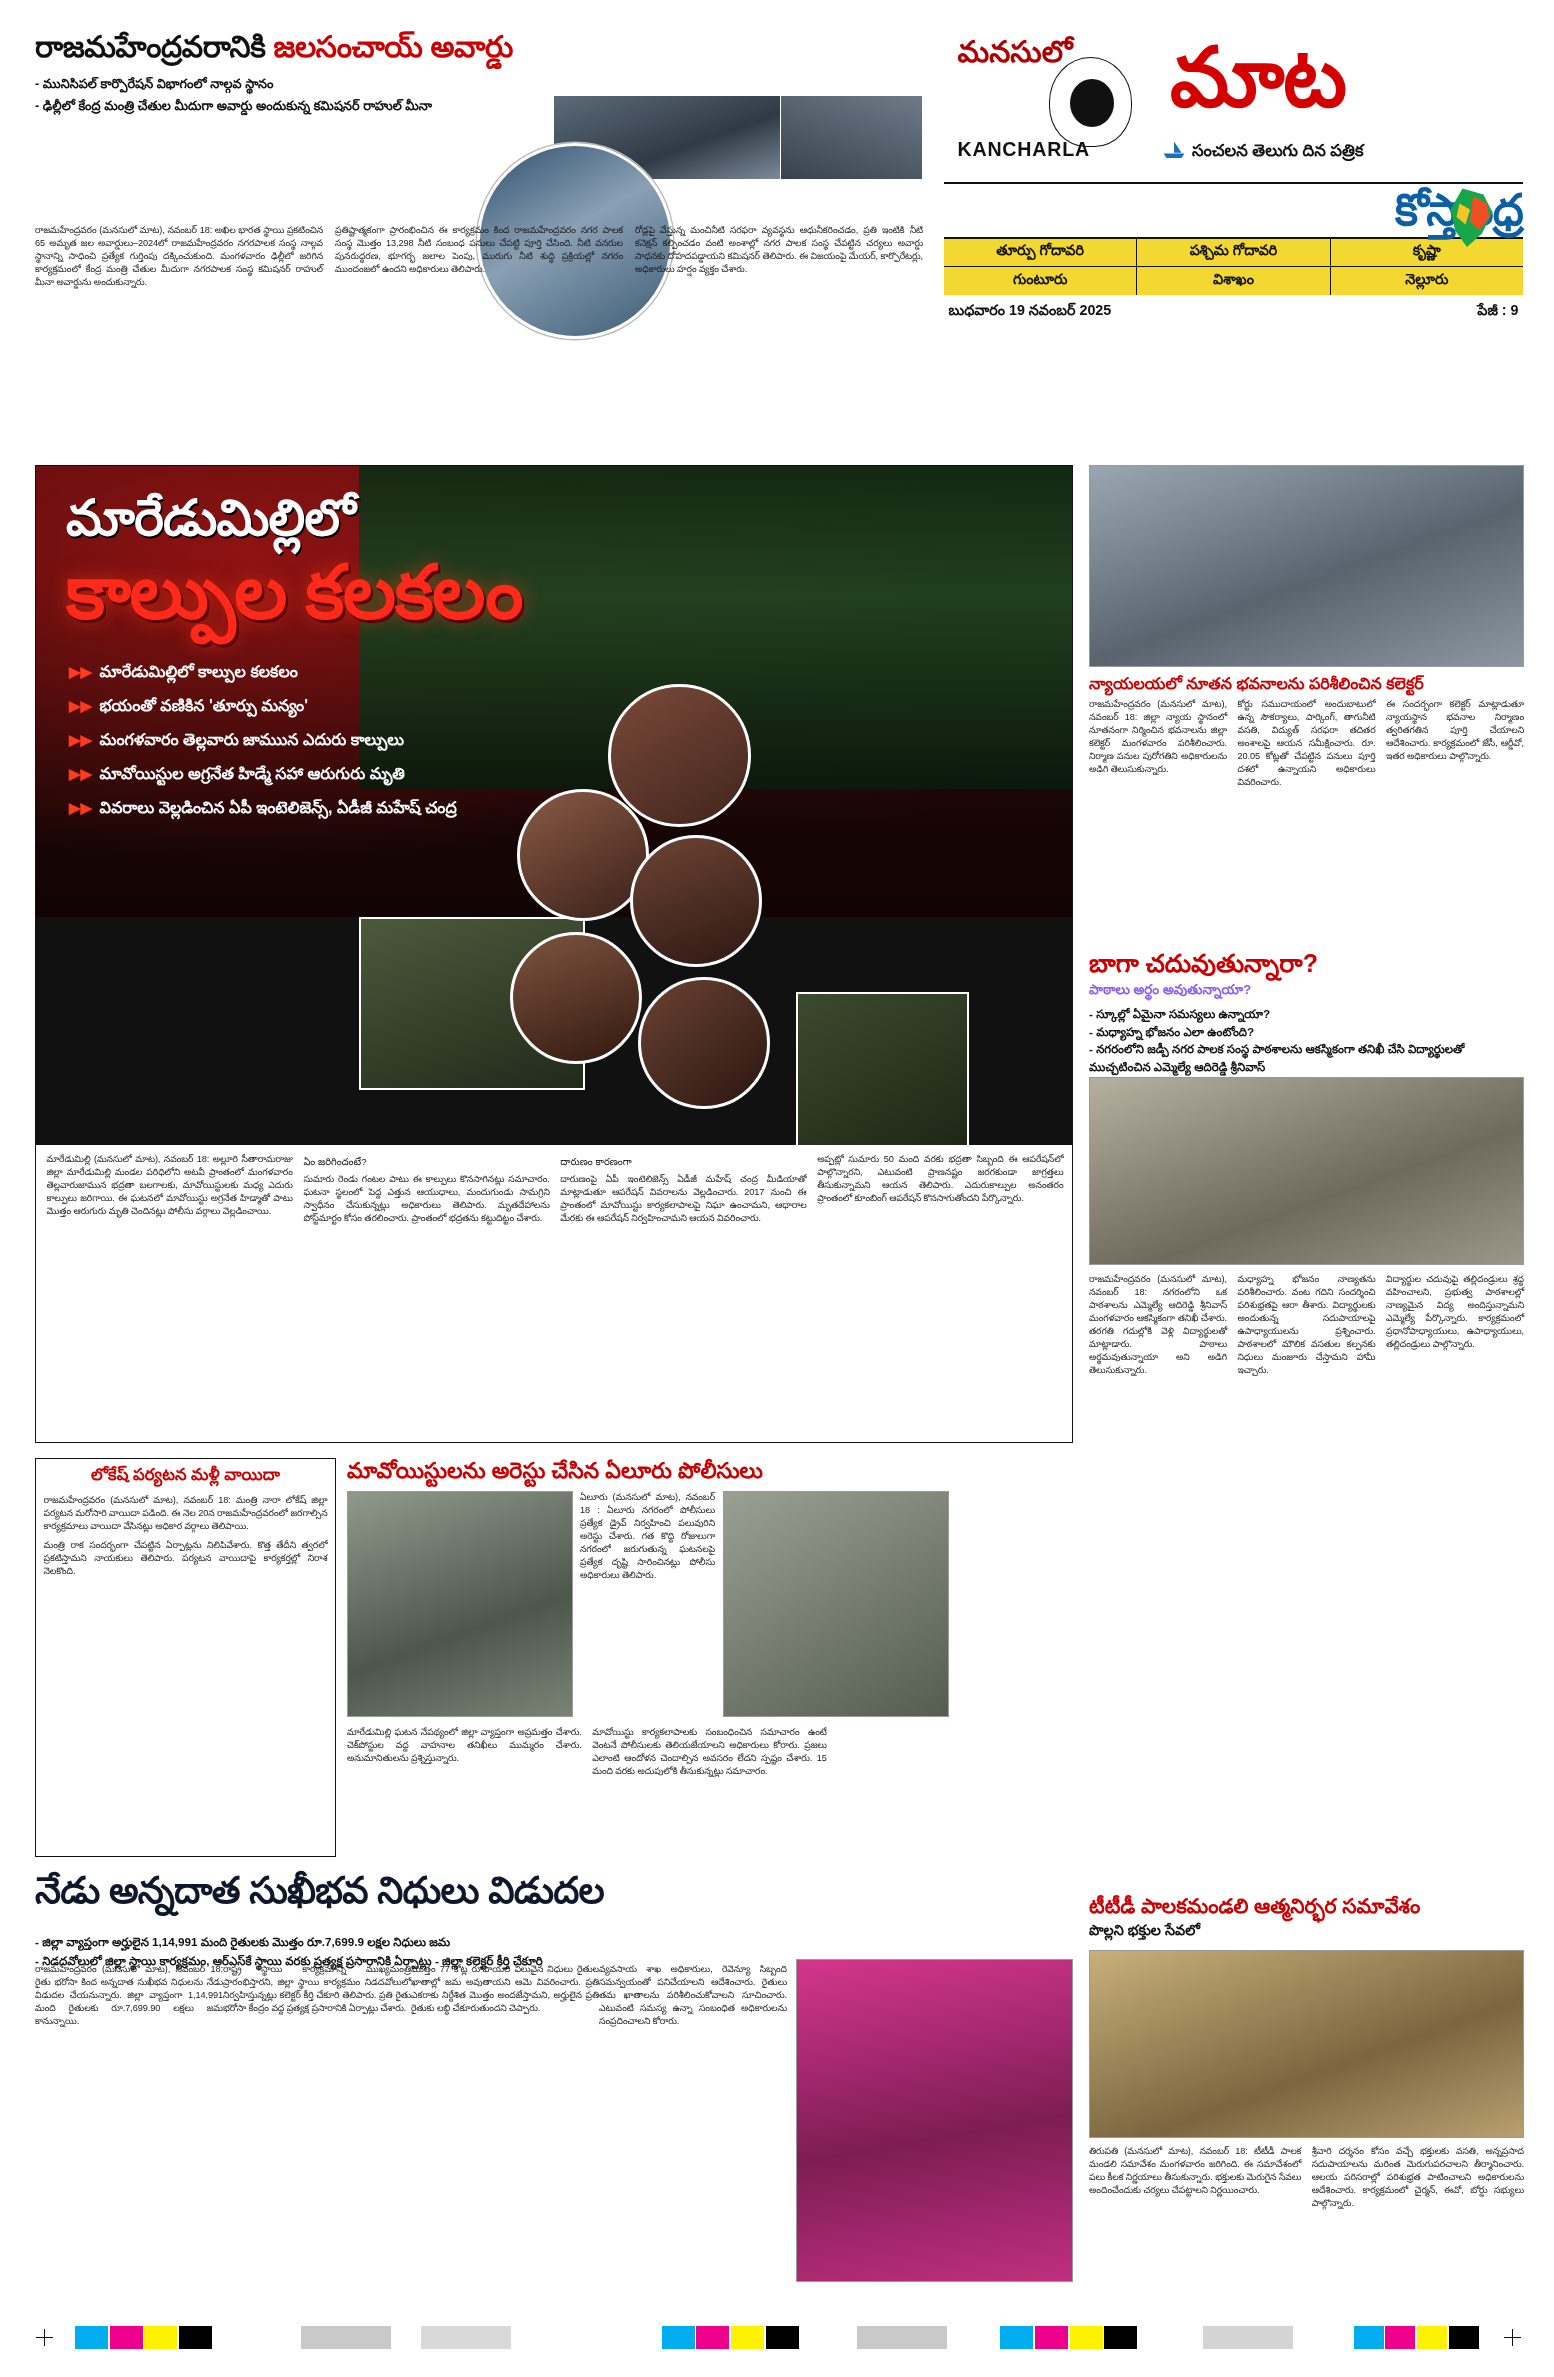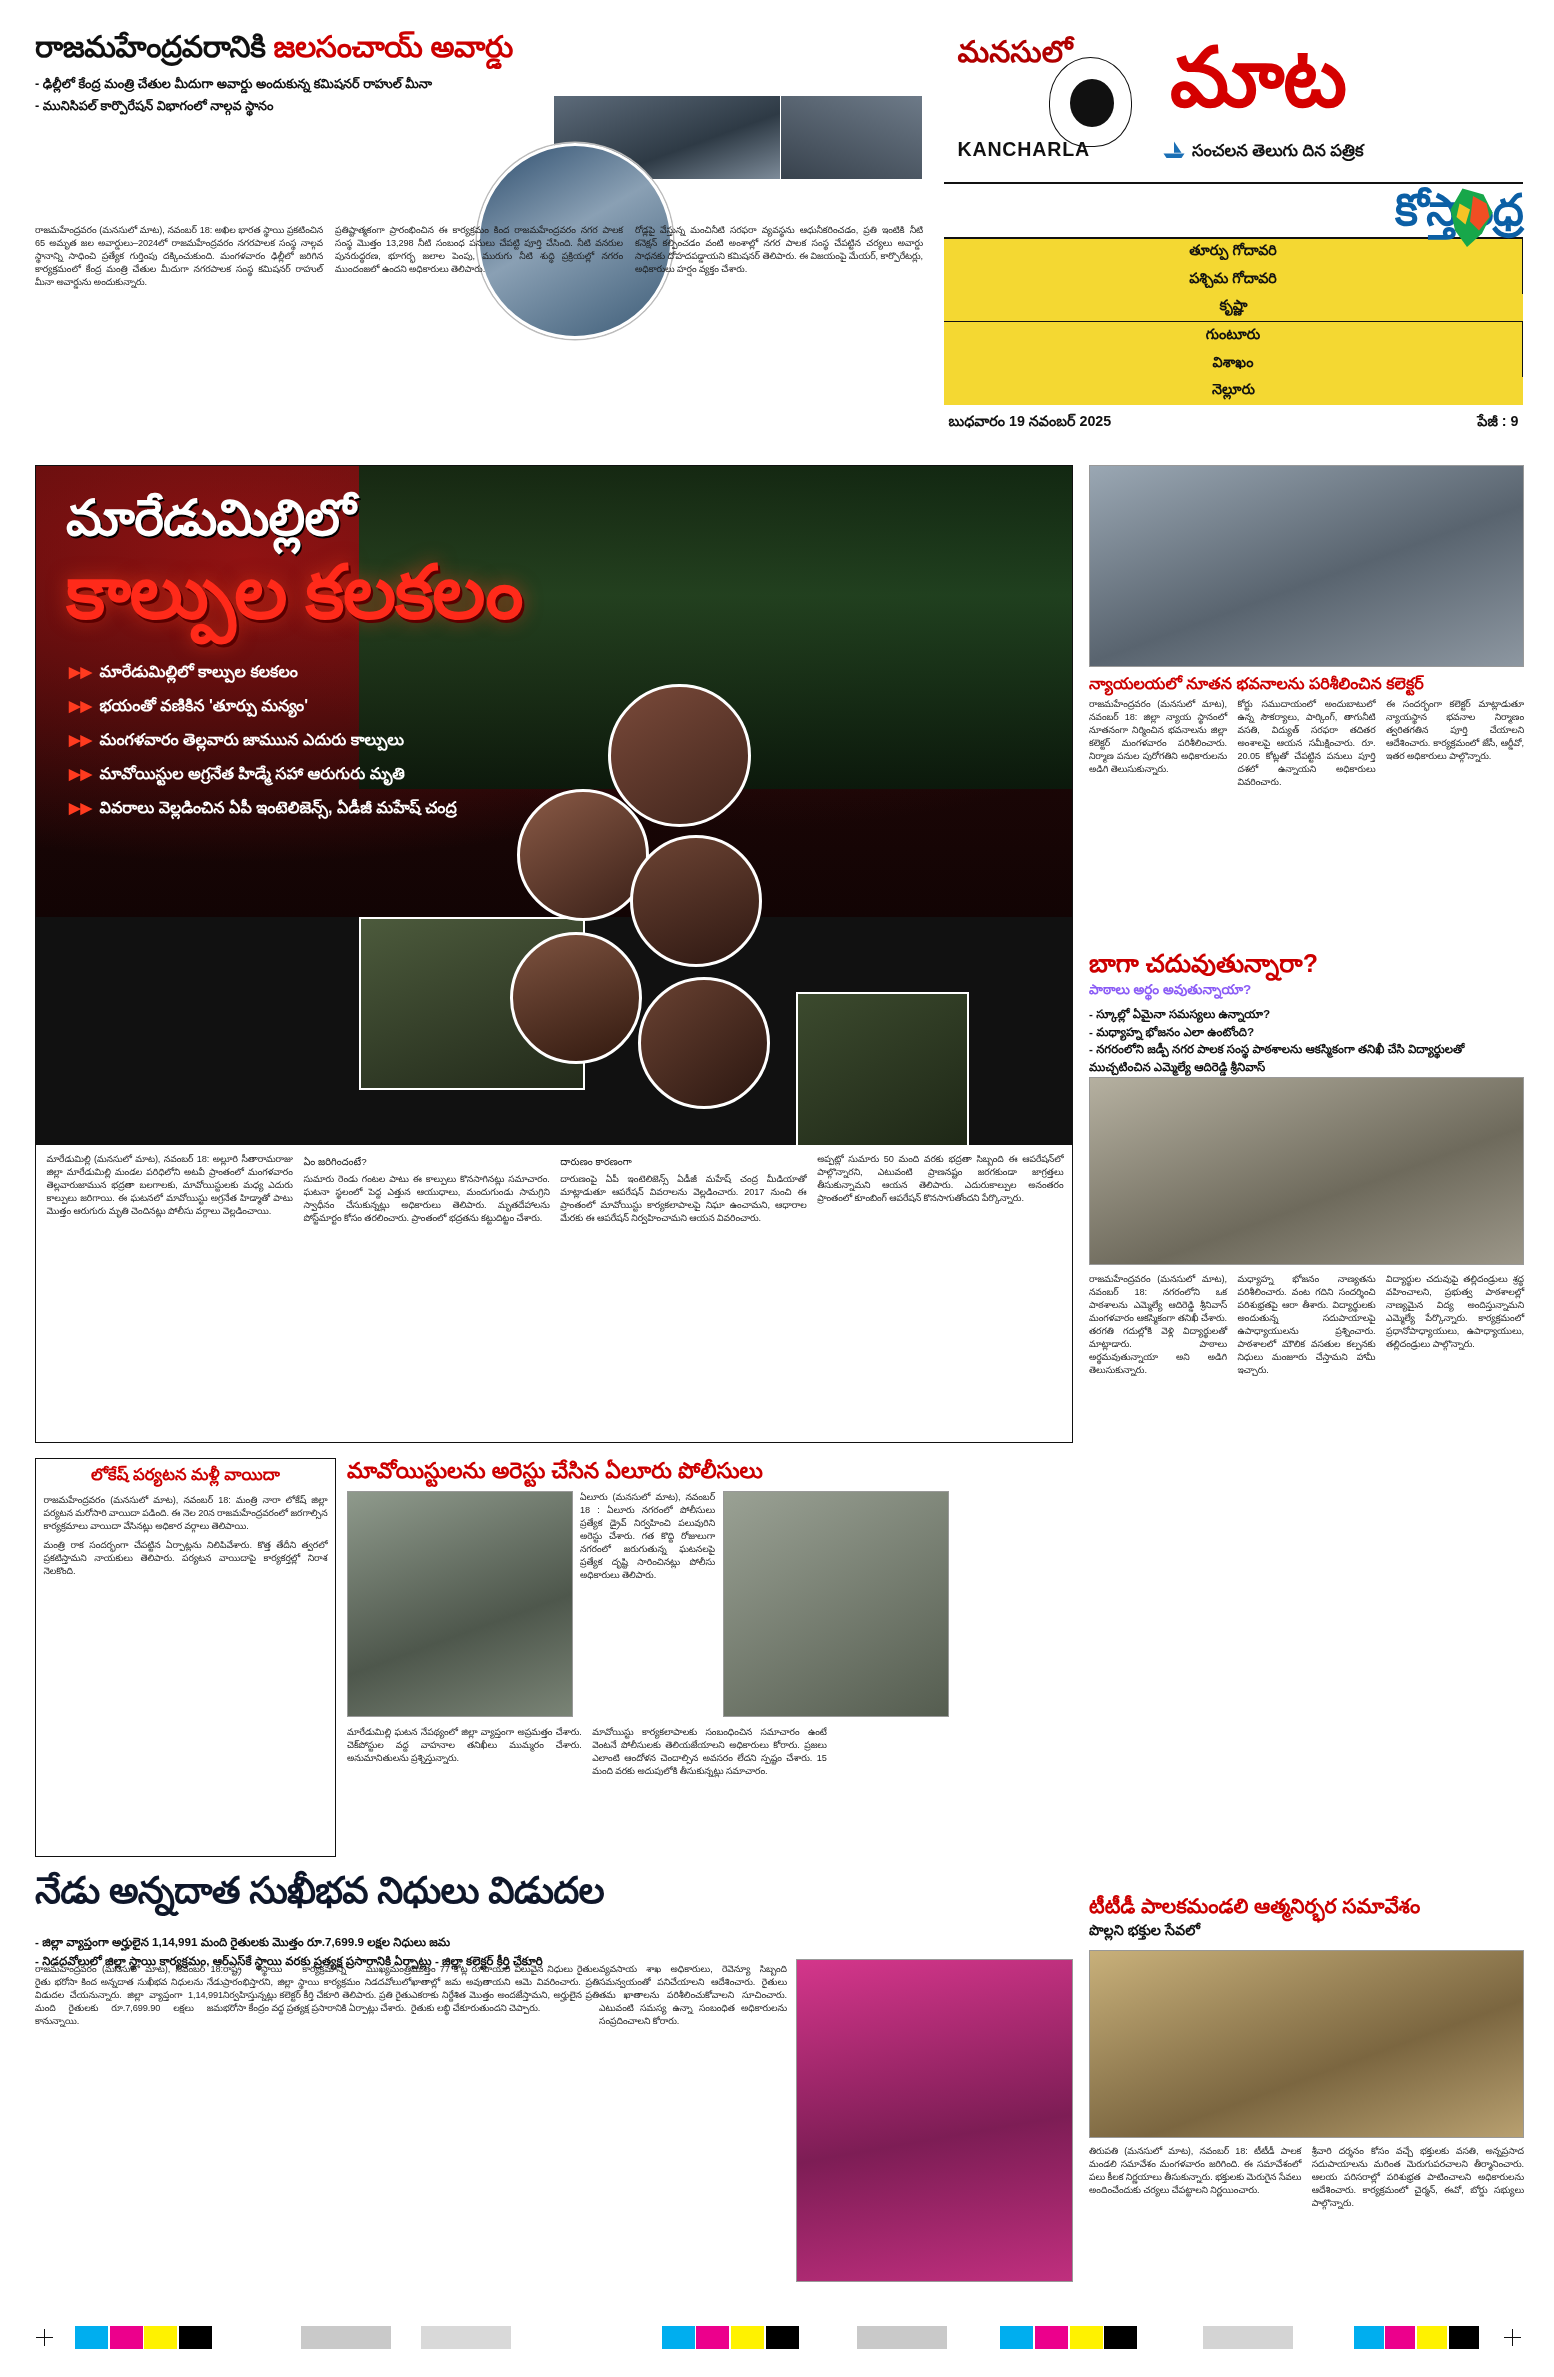--- a/index.html
+++ b/index.html
@@ -68,21 +68,21 @@
     border-radius:50%; background:#111;
   }
   .mh-boat { position:absolute; left:218px; top:113px; width:24px; height:19.6px; }
 
   .mh-band { position:relative; margin-top:4.5px; border-top:2.3px solid #111; border-bottom:1.5px solid #111; padding:4.5px 0; }
   .mh-kosta {
     text-align:right; font-size:44px; color:#0b5fa5; font-weight:bold; line-height:1;
     letter-spacing:-0.8px;
   }
   .mh-map { position:absolute; right:22.6px; top:3px; width:60px; height:63px; }
-  .mh-cities { display:flex; border-top:1.5px solid #111;flex-direction:column; }
+  .mh-cities { display:flex; border-top:1.5px solid #111; }
   .mh-cities .cell {
     flex:1; text-align:center; font-size:14.3px; padding:3.8px 0; font-weight:bold;
     border-right:0.8px solid #111; background:#f4d832;
   }
   .mh-cities .cell:last-child { border-right:none; }
   .mh-cities2 .cell { background:#f4d832; }
   .mh-date { display:flex; justify-content:space-between; padding:7.5px 4.5px 0 4.5px; font-size:14.3px; font-weight:bold; }
 
   
   .feature {
@@ -187,22 +187,22 @@
 </head>
 <body>
 
 <div class="page">
 
   <div class="top-left">
     <div class="top-head">
       <span>రాజమహేంద్రవరానికి </span><span class="hl">జలసంచాయ్ అవార్డు</span>
     </div>
     <div class="top-bullets">
+      <div>- మునిసిపల్ కార్పొరేషన్ విభాగంలో నాల్గవ స్థానం</div>
       <div>- ఢిల్లీలో కేంద్ర మంత్రి చేతుల మీదుగా అవార్డు అందుకున్న కమిషనర్ రాహుల్ మీనా</div>
-      <div>- మునిసిపల్ కార్పొరేషన్ విభాగంలో నాల్గవ స్థానం</div>
     </div>
 
     <div class="top-photos">
       <div class="ph a"></div>
       <div class="ph b"></div>
     </div>
     <div class="circ-photo"></div>
 
     <div class="top-cols">
       <div class="c col-text">రాజమహేంద్రవరం (మనసులో మాట), నవంబర్ 18: అఖిల భారత స్థాయి ప్రకటించిన 65 అమృత జల అవార్డులు–2024లో రాజమహేంద్రవరం నగరపాలక సంస్థ నాల్గవ స్థానాన్ని సాధించి ప్రత్యేక గుర్తింపు దక్కించుకుంది. మంగళవారం ఢిల్లీలో జరిగిన కార్యక్రమంలో కేంద్ర మంత్రి చేతుల మీదుగా నగరపాలక సంస్థ కమిషనర్ రాహుల్ మీనా అవార్డును అందుకున్నారు.</div>

